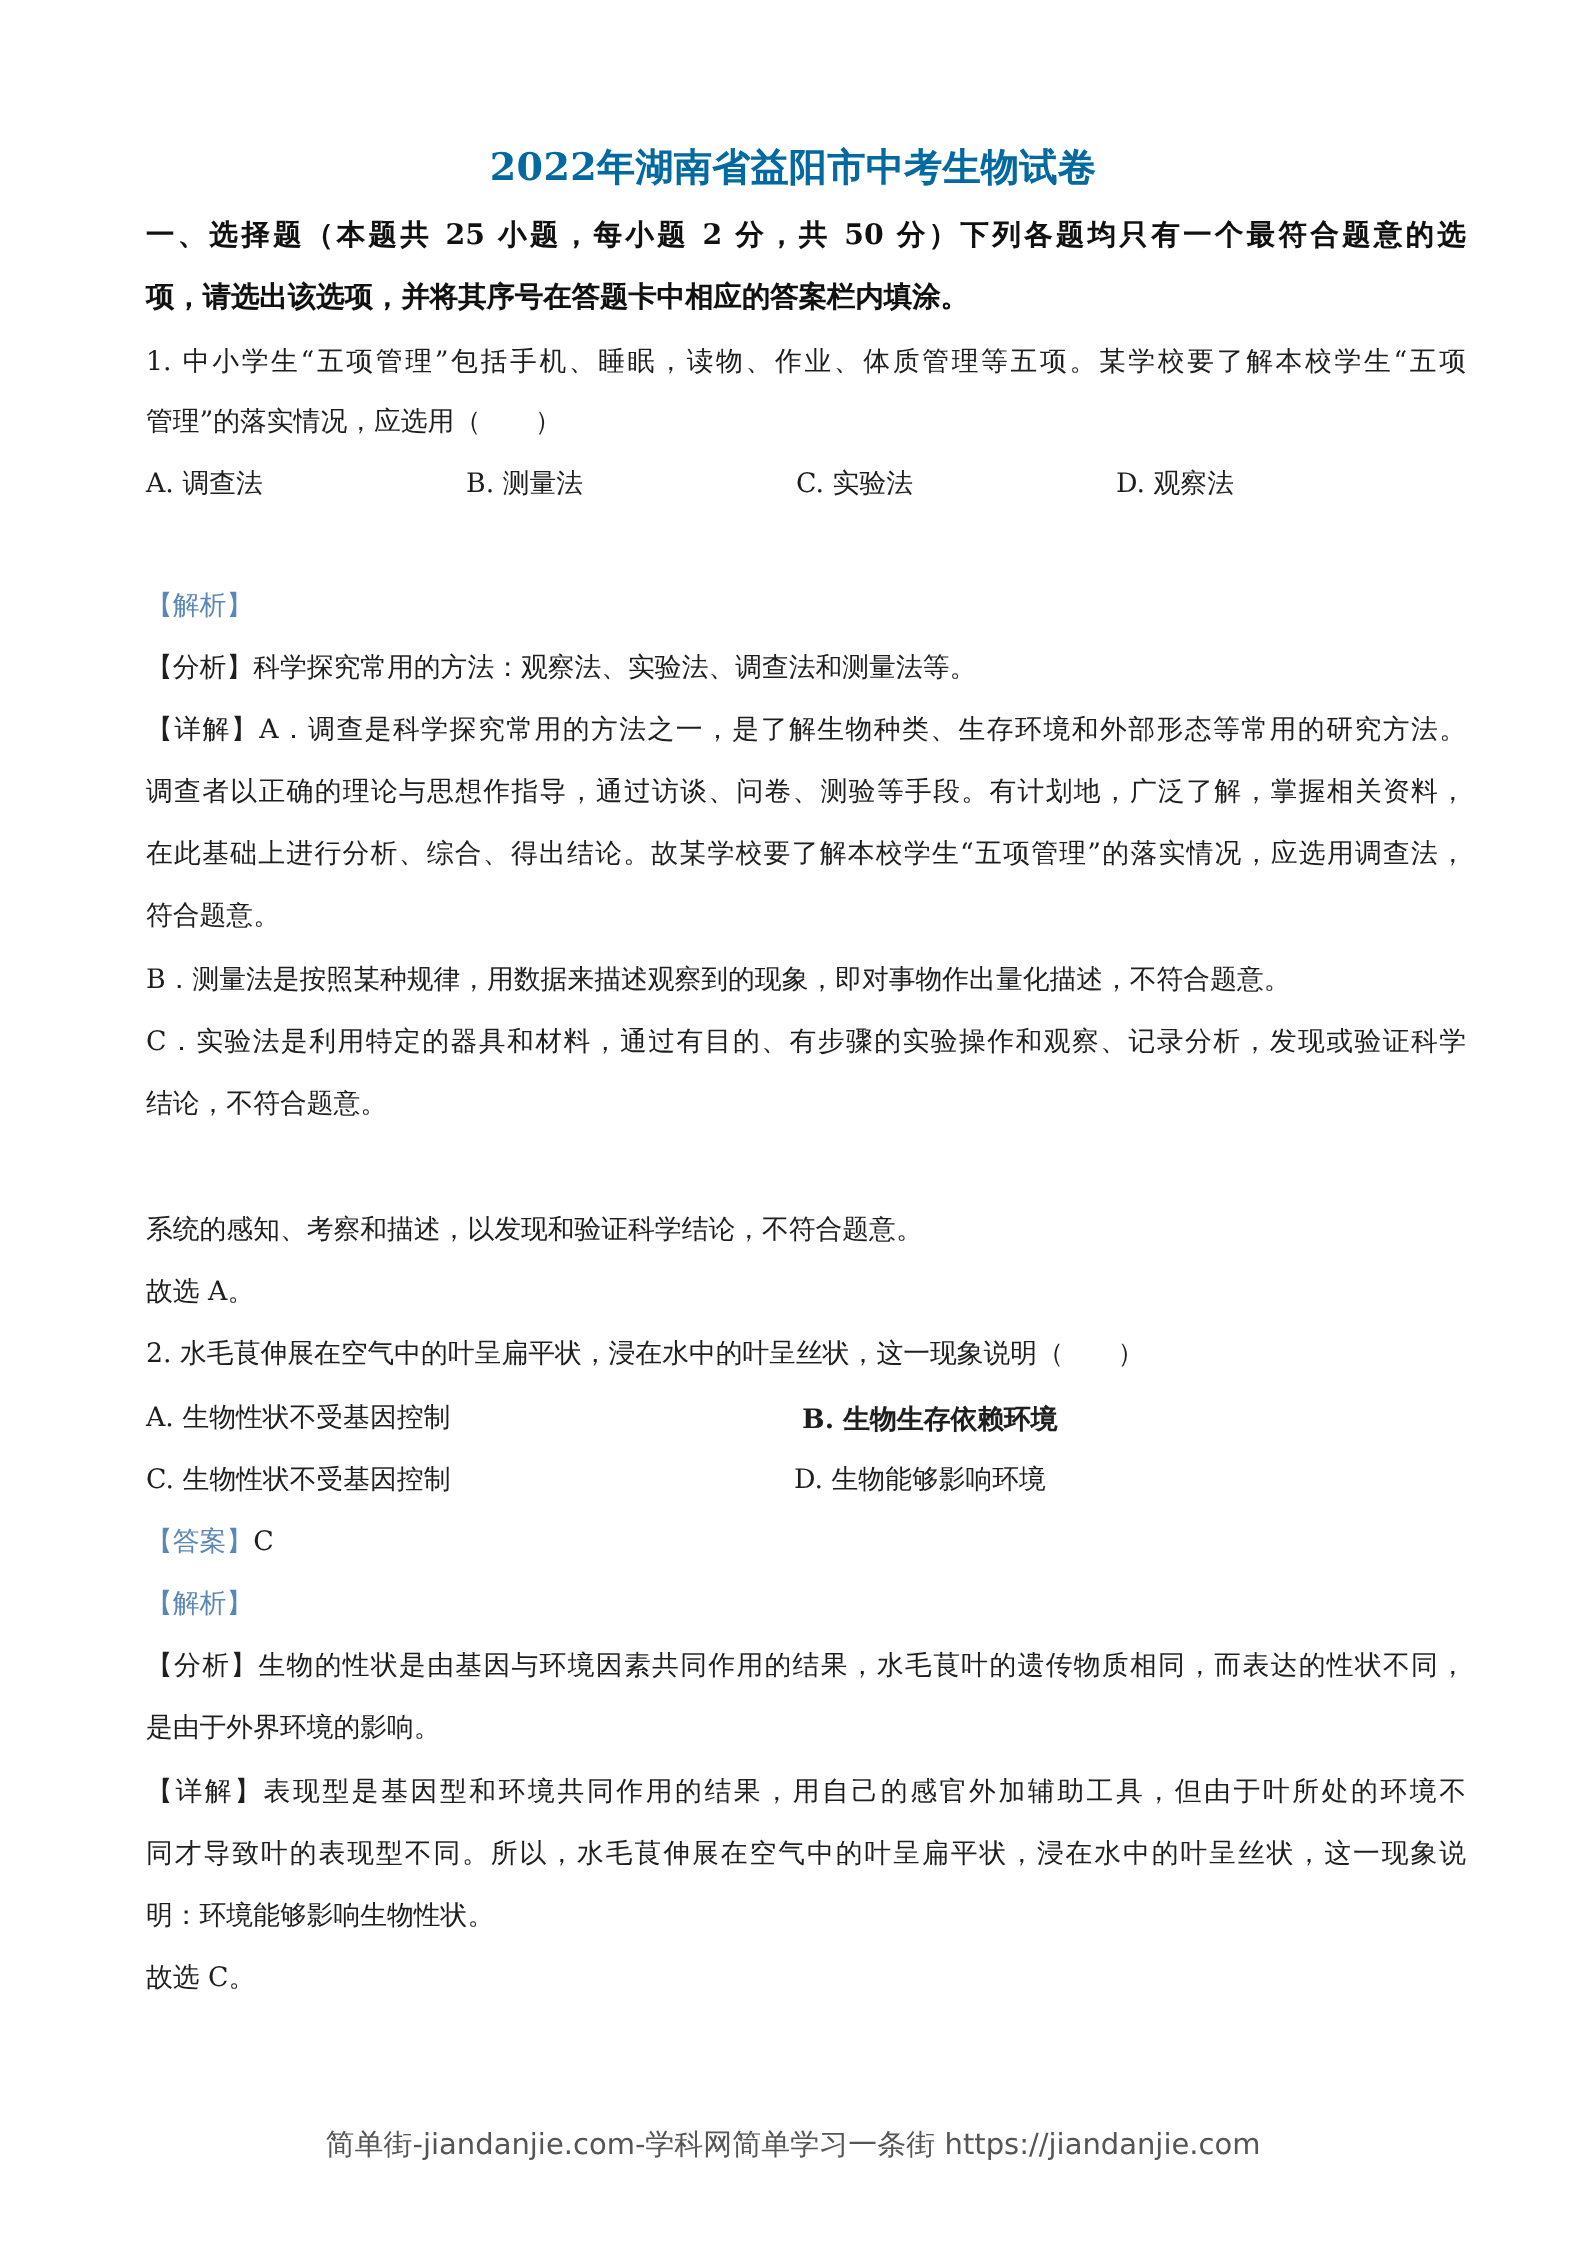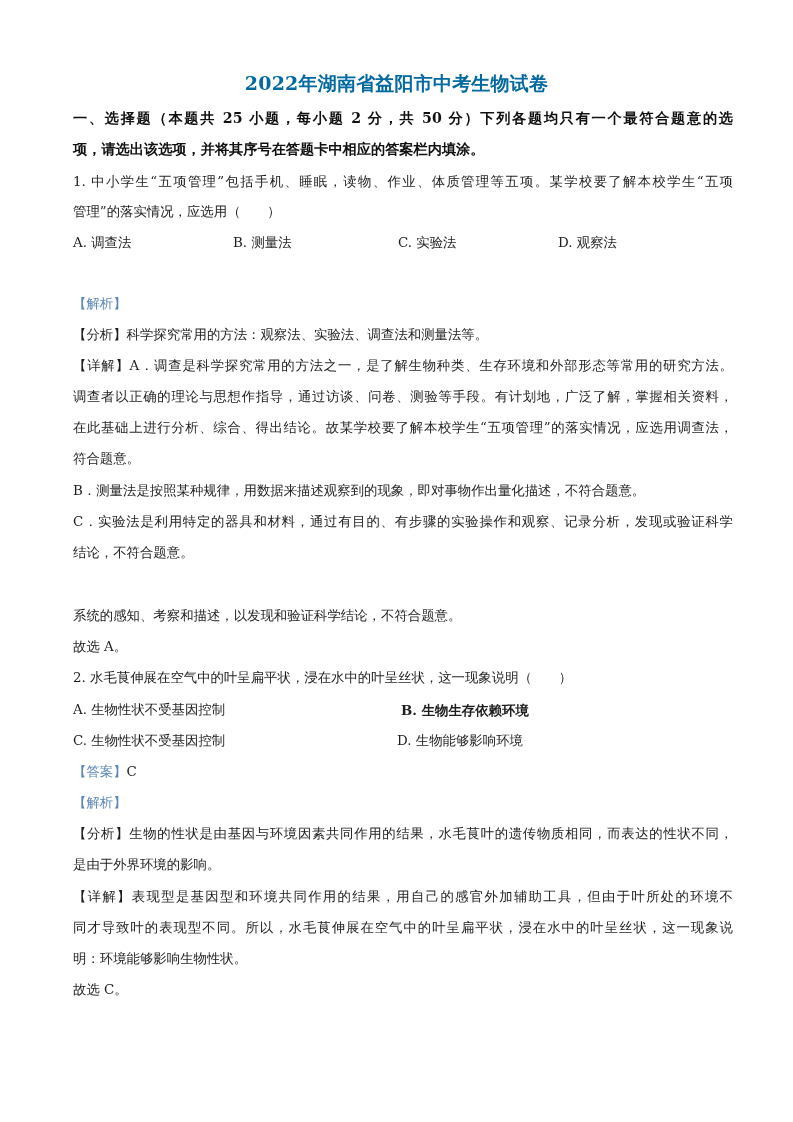--- a/index.html
+++ b/index.html
@@ -148,13 +148,14 @@
     <span>【分析】</span><span>生物的性状是由基因与环境因素共同作用的结果，水毛茛叶的遗传物质相同，而表达的性状不同，</span>
   </div>
   <div class="line" style="top:856px;">是由于外界环境的影响。</div>
   <div class="line justify" style="top:888px;">
     <span>【详解】</span><span>表现型是基因型和环境共同作用的结果，用自己的感官外加辅助工具，但由于叶所处的环境不</span>
   </div>
   <div class="line justify" style="top:919px;">同才导致叶的表现型不同。所以，水毛茛伸展在空气中的叶呈扁平状，浸在水中的叶呈丝状，这一现象说</div>
   <div class="line" style="top:950px;">明：环境能够影响生物性状。</div>
   <div class="line" style="top:981px;">故选 C。</div>
 
+  <div class="footer">简单街-jiandanjie.com-学科网简单学习一条街 https://jiandanjie.com</div>
 </div>
 
 </body></html>

